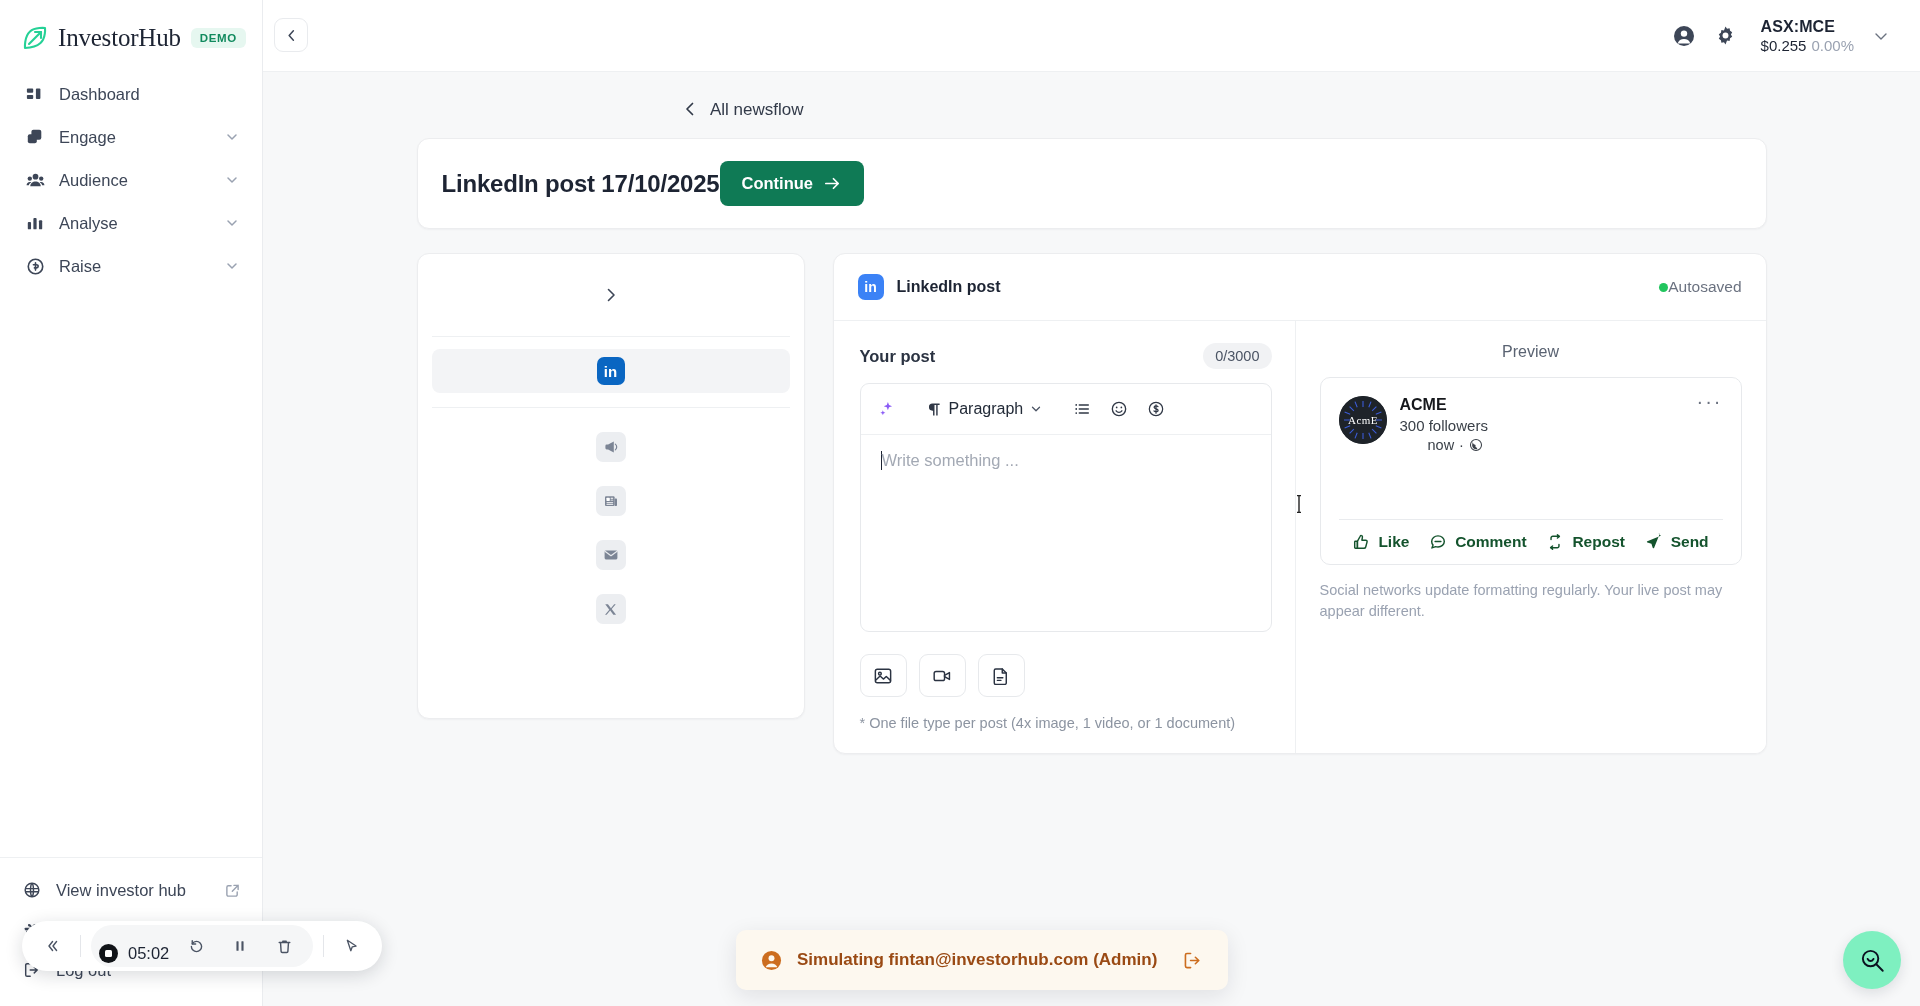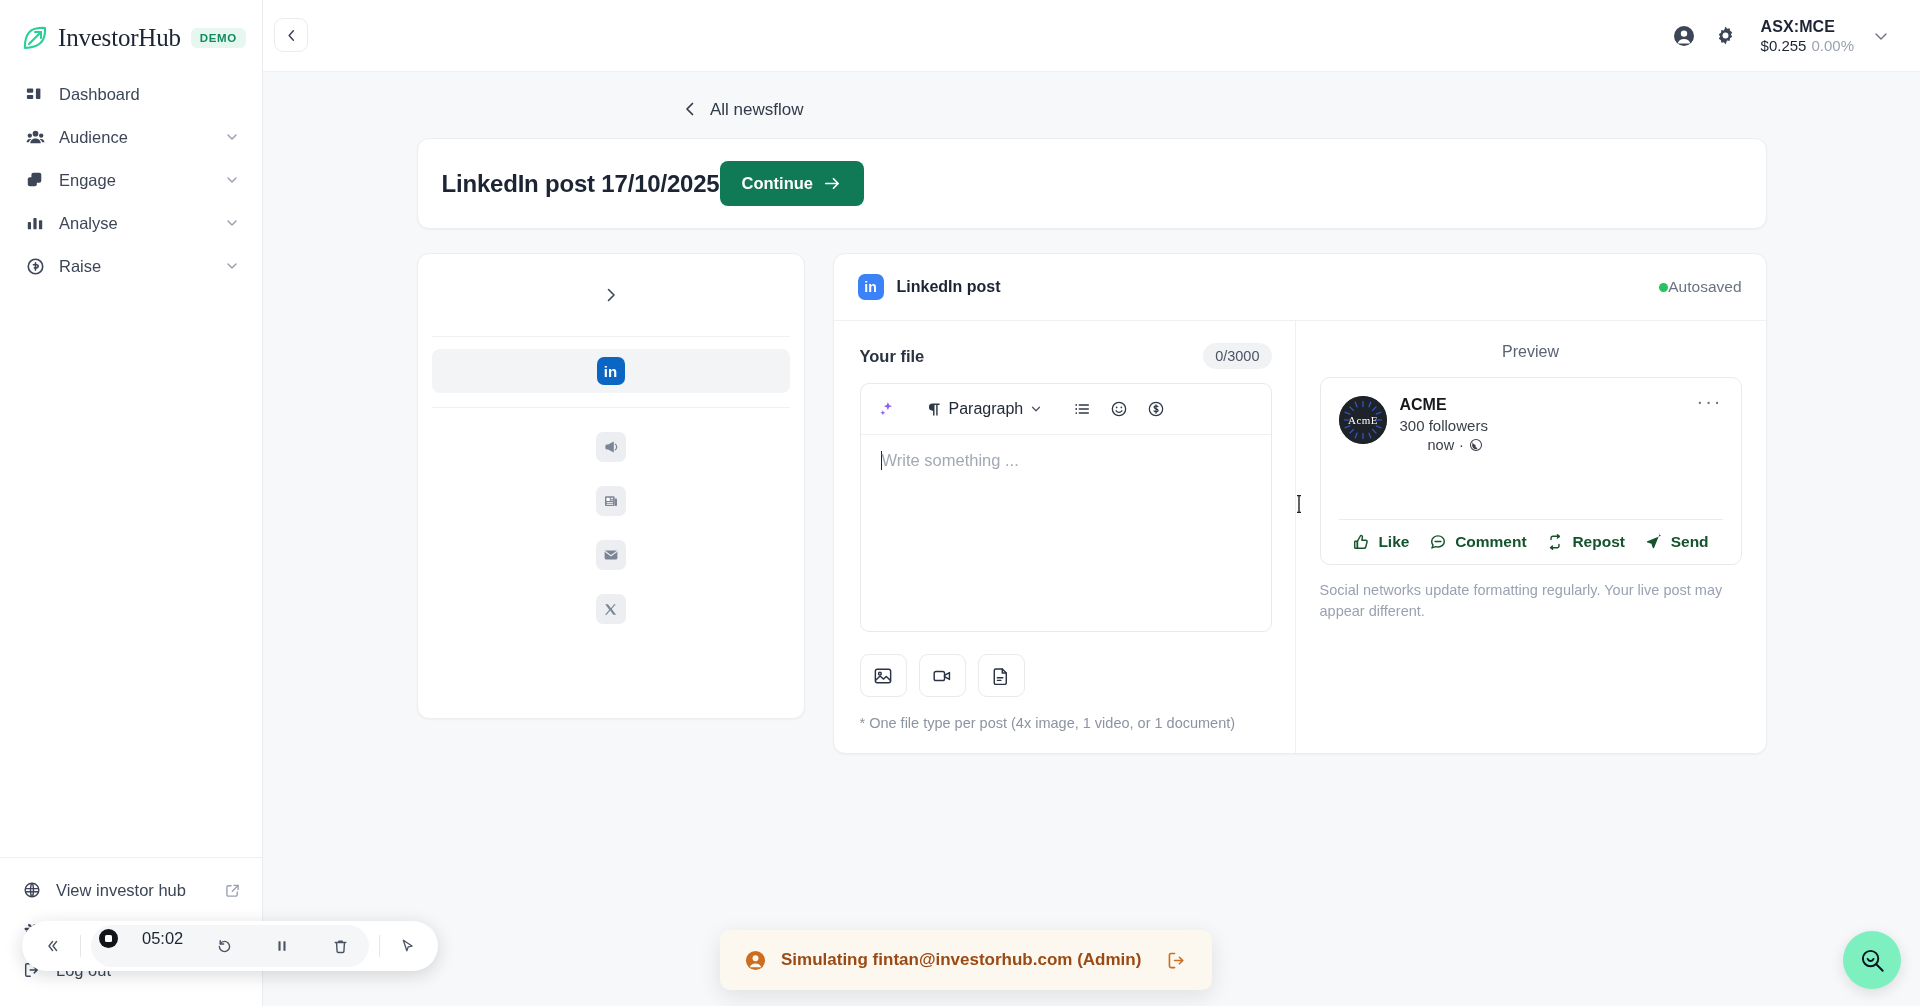--- a/index.html
+++ b/index.html
@@ -186,27 +186,27 @@
   .pv-note { margin-top: 15px; color: #9aa2b1; font-size: 14.5px; line-height: 1.45; }
 
   
   .rec-widget {
     position: absolute; left: 22px; top: 921px; height: 50px;
     background: #ffffff; border-radius: 25px; display: flex; align-items: center;
     padding: 0 14px; gap: 2px; box-shadow: 0 4px 18px rgba(16,24,40,.16); z-index: 60;
   }
   .rw-btn { width: 34px; height: 34px; border-radius: 50%; display:flex; align-items:center; justify-content:center; cursor:pointer; color:#4b5464; }
   .rw-sep { width: 1px; height: 22px; background: #e4e6ea; margin: 0 8px; }
-  .rw-pill { display: flex; align-items: flex-start; gap: 24px; background: #f5f6f7; border-radius: 22px; padding: 4px 12px 4px 8px; }
+  .rw-pill { display: flex; align-items: flex-end; gap: 10px; background: #f5f6f7; border-radius: 22px; padding: 4px 12px 4px 8px; }
   .rw-rec { width: 19px; height: 19px; border-radius: 50%; background: #111418; display:flex; align-items:center; justify-content:center; }
   .rw-rec i { width: 7px; height: 7px; background:#fff; border-radius:1.5px; display:block; }
   .rw-time { font-size: 16.5px; color: #1d2433; font-variant-numeric: tabular-nums; }
 
   .toast {
-    position: absolute; left: 720px; top: 930px; width: 492px; height: 60px;
+    position: absolute; left: 736px; top: 930px; width: 492px; height: 60px;
     background: #fdf8ef; border-radius: 10px; display: flex; align-items: center;
     gap: 15px; padding: 0 25px; box-shadow: 0 6px 22px rgba(16,24,40,.10); z-index: 55;
   }
   .toast-text { font-size: 17px; font-weight: bold; color: #9a4a14; flex: 1 1 auto; }
   .toast-ic { color: #cc6d1f; display: flex; align-items: center; }
   .toast-out { color: #cc6d1f; cursor: pointer; display: flex; align-items: center; }
 
   .help-fab {
     position: absolute; left: 1843px; top: 931px; width: 58px; height: 58px;
     border-radius: 50%; background: #7ef0c0; display: flex; align-items: center; justify-content: center;
@@ -240,45 +240,45 @@
             <rect x="1" y="4" width="7" height="4.5" rx="1"></rect>
               <rect x="1" y="11" width="7" height="4.5" rx="1"></rect>
             <rect x="11" y="4" width="5" height="11.5" rx="1"></rect>
           </svg>
         </span>
         <span class="nav-label">Dashboard</span>
       </div>
 
       <div class="nav-item">
         <span class="nav-icon">
+          <svg viewBox="0 0 20 20" width="18" height="18" fill="currentColor">
+            <rect x="6" y="2" width="11" height="11" rx="2.2"></rect>
+              <rect x="2" y="7" width="10" height="10" rx="2.2"></rect>
+          </svg>
+        </span>
+        <span class="nav-label">Engage</span>
+        <span class="chev">
+          <svg viewBox="0 0 16 16" width="16" height="16" fill="none" stroke="currentColor" stroke-width="1.5">
+              <path d="M4 6l4 4 4-4" stroke-linecap="round" stroke-linejoin="round"></path>
+            </svg>
+        </span>
+      </div>
+
+      <div class="nav-item">
+        <span class="nav-icon">
           <svg viewBox="0 0 20 20" width="19" height="19" fill="currentColor">
             <circle cx="10" cy="6" r="3"></circle>
               <circle cx="4" cy="8" r="2.3"></circle>
               <circle cx="16" cy="8" r="2.3"></circle>
             <path d="M4.5 16c0-3 2.6-5 5.5-5s5.5 2 5.5 5z"></path>
               <path d="M0.6 15c0-2 1.5-3.4 3.4-3.4c.6 0 1.1.1 1.6.3C4.2 12.8 3.4 13.8 3 15z"></path>
             <path d="M19.4 15c0-2-1.5-3.4-3.4-3.4c-.6 0-1.1.1-1.6.3c1.4.9 2.2 1.9 2.6 3.1z"></path>
           </svg>
         </span>
         <span class="nav-label">Audience</span>
-        <span class="chev">
-          <svg viewBox="0 0 16 16" width="16" height="16" fill="none" stroke="currentColor" stroke-width="1.5">
-              <path d="M4 6l4 4 4-4" stroke-linecap="round" stroke-linejoin="round"></path>
-            </svg>
-        </span>
-      </div>
-
-      <div class="nav-item">
-        <span class="nav-icon">
-          <svg viewBox="0 0 20 20" width="18" height="18" fill="currentColor">
-            <rect x="6" y="2" width="11" height="11" rx="2.2"></rect>
-              <rect x="2" y="7" width="10" height="10" rx="2.2"></rect>
-          </svg>
-        </span>
-        <span class="nav-label">Engage</span>
         <span class="chev">
           <svg viewBox="0 0 16 16" width="16" height="16" fill="none" stroke="currentColor" stroke-width="1.5">
               <path d="M4 6l4 4 4-4" stroke-linecap="round" stroke-linejoin="round"></path>
             </svg>
         </span>
       </div>
 
       <div class="nav-item">
         <span class="nav-icon">
           <svg viewBox="0 0 20 20" width="18" height="18" fill="currentColor">
@@ -465,21 +465,21 @@
             <span class="autosave">
               <span class="dot"></span>
               <span>Autosaved</span>
             </span>
           </div>
 
           <div class="ep-body">
 
             <div class="ep-left">
               <div class="yp-row">
-                <span class="yp-label">Your file</span>
+                <span class="yp-label">Your post</span>
                 <span class="yp-count">0/3000</span>
               </div>
 
               <div class="editor-box">
                 <div class="toolbar">
                   <div class="tb-btn">
                     <svg viewBox="0 0 20 20" width="18" height="18" fill="#8b5cf6">
                         <path d="M11 2.2l1.25 3.4 3.4 1.25-3.4 1.25L11 11.5 9.75 8.1 6.35 6.85l3.4-1.25z"></path>
                         <path d="M5.4 11.4l.75 2 2 .75-2 .75-.75 2-.75-2-2-.75 2-.75z"></path>
                       </svg>

